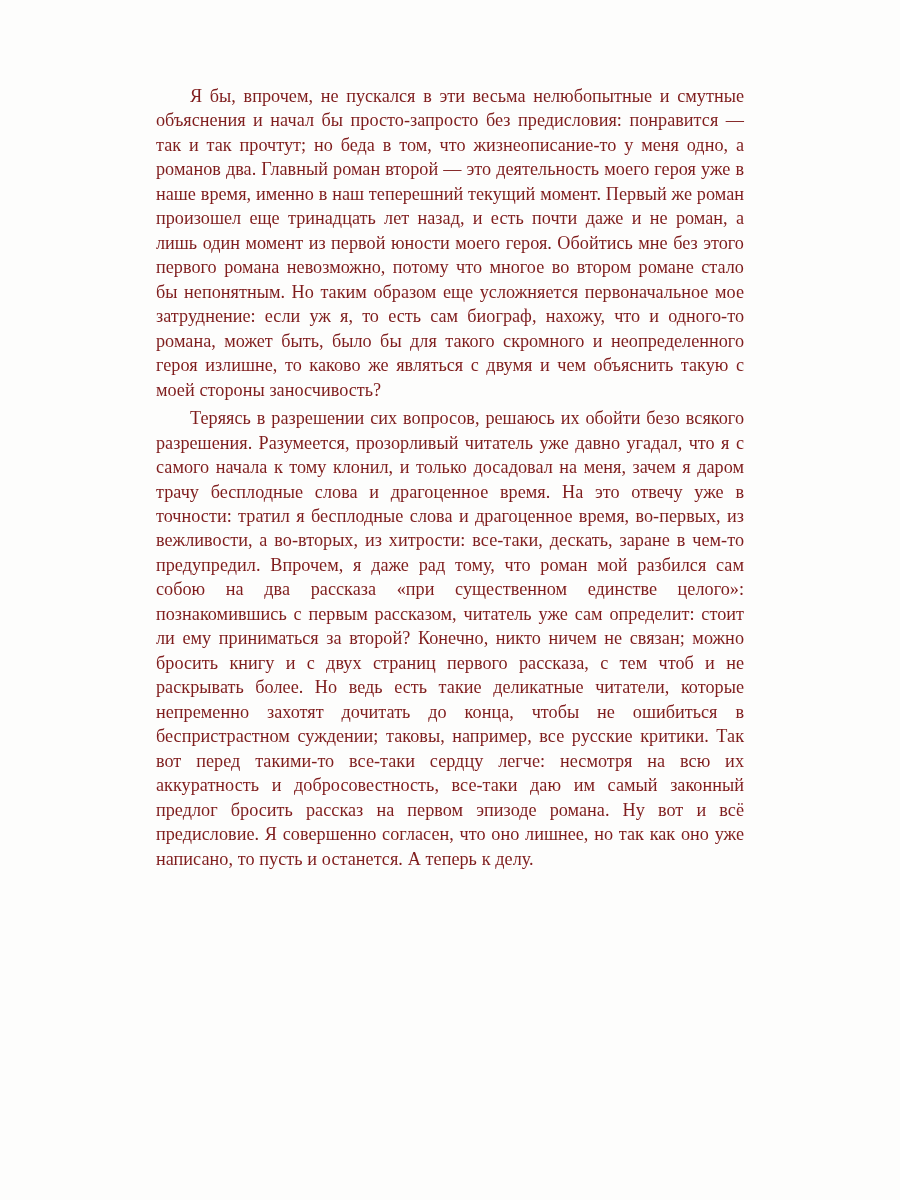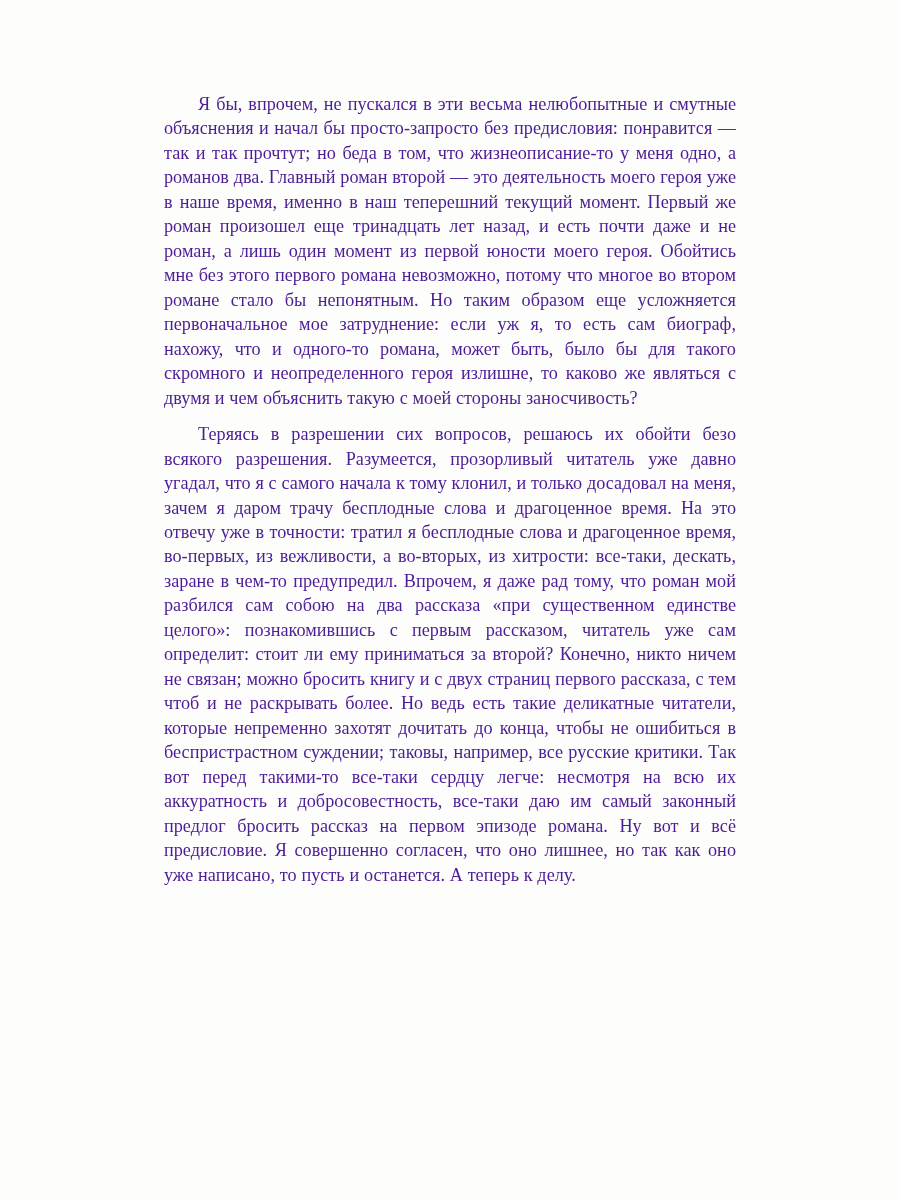--- a/index.html
+++ b/index.html
@@ -21,28 +21,28 @@
     background: #fdfdfc;
     box-sizing: border-box;
   }
   .text-column {
     position: absolute;
     left: 152px;
     top: 80px;
     width: 596px;
   }
   .para {
-    margin: 12px;
+    margin: 4px;
     font-size: 18.2px;
     line-height: 1.345;
     text-align: justify;
     text-justify: inter-word;
     text-indent: 34px;
     hyphens: manual;
-    color: #4c1d95;
+    color: #7f1d1d;
     letter-spacing: 0.02px;
     word-spacing: 0.2px;
   }
   .para + .para {
     margin-top: 0;
   }
 </style>
 </head>
 <body>
 

